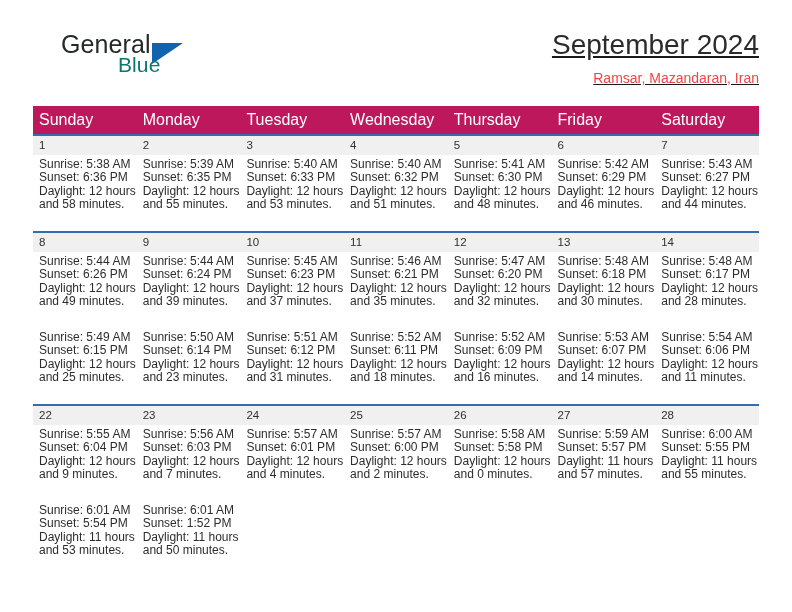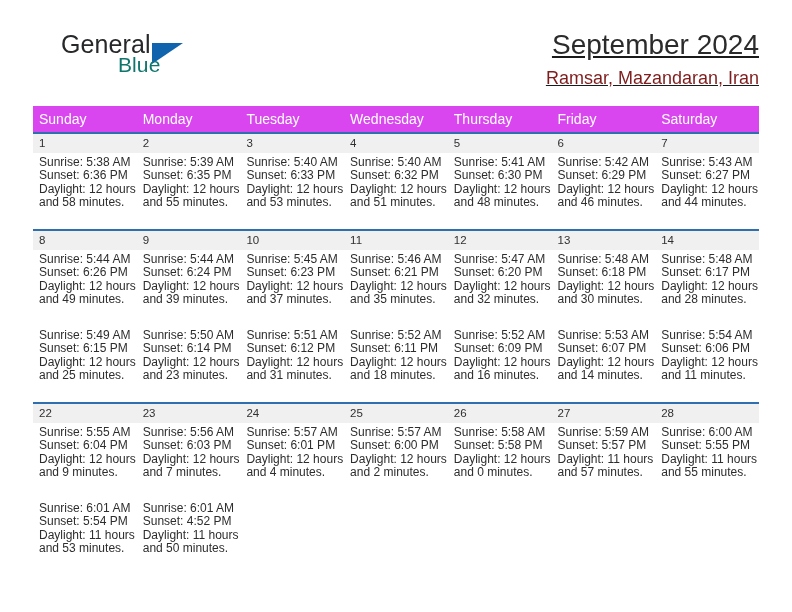--- a/index.html
+++ b/index.html
@@ -72,40 +72,40 @@
     text-decoration: underline;
   }
   .cal-title {
     font-size: 28px;
     color: #2b2b2b;
     font-weight: normal;
     line-height: 38px;
     white-space: nowrap;
   }
   .cal-subtitle {
-    font-size: 18px;
-    color: #7f1d1d;
+    font-size: 14px;
+    color: #ef4444;
     line-height: 22px;
     margin-top: 3px;
     white-space: nowrap;
   }
 
   
   .calendar {
     position: absolute;
     left: 33px;
     top: 106px;
     width: 726px;
     border-collapse: collapse;
     table-layout: fixed;
   }
   .calendar th {
-    background: #d946ef;
+    background: #be185d;
     color: #ffffff;
-    font-size: 14px;
+    font-size: 16px;
     font-weight: normal;
     text-align: left;
     padding: 5px 0 5px 6px;
     height: 12px;
     border: none;
   }
   .week-spacer td {
     height: 9px;
     padding: 0;
     border: none;
@@ -395,21 +395,21 @@
 
       <tr class="detail-row">
         <td>
           <span class="line">Sunrise: 6:01 AM</span>
           <span class="line">Sunset: 5:54 PM</span>
           <span class="line">Daylight: 11 hours</span>
           <span class="line">and 53 minutes.</span>
         </td>
         <td>
           <span class="line">Sunrise: 6:01 AM</span>
-          <span class="line">Sunset: 4:52 PM</span>
+          <span class="line">Sunset: 1:52 PM</span>
           <span class="line">Daylight: 11 hours</span>
           <span class="line">and 50 minutes.</span>
         </td>
         <td class="empty"></td>
         <td class="empty"></td>
         <td class="empty"></td>
         <td class="empty"></td>
         <td class="empty"></td>
       </tr>
 

